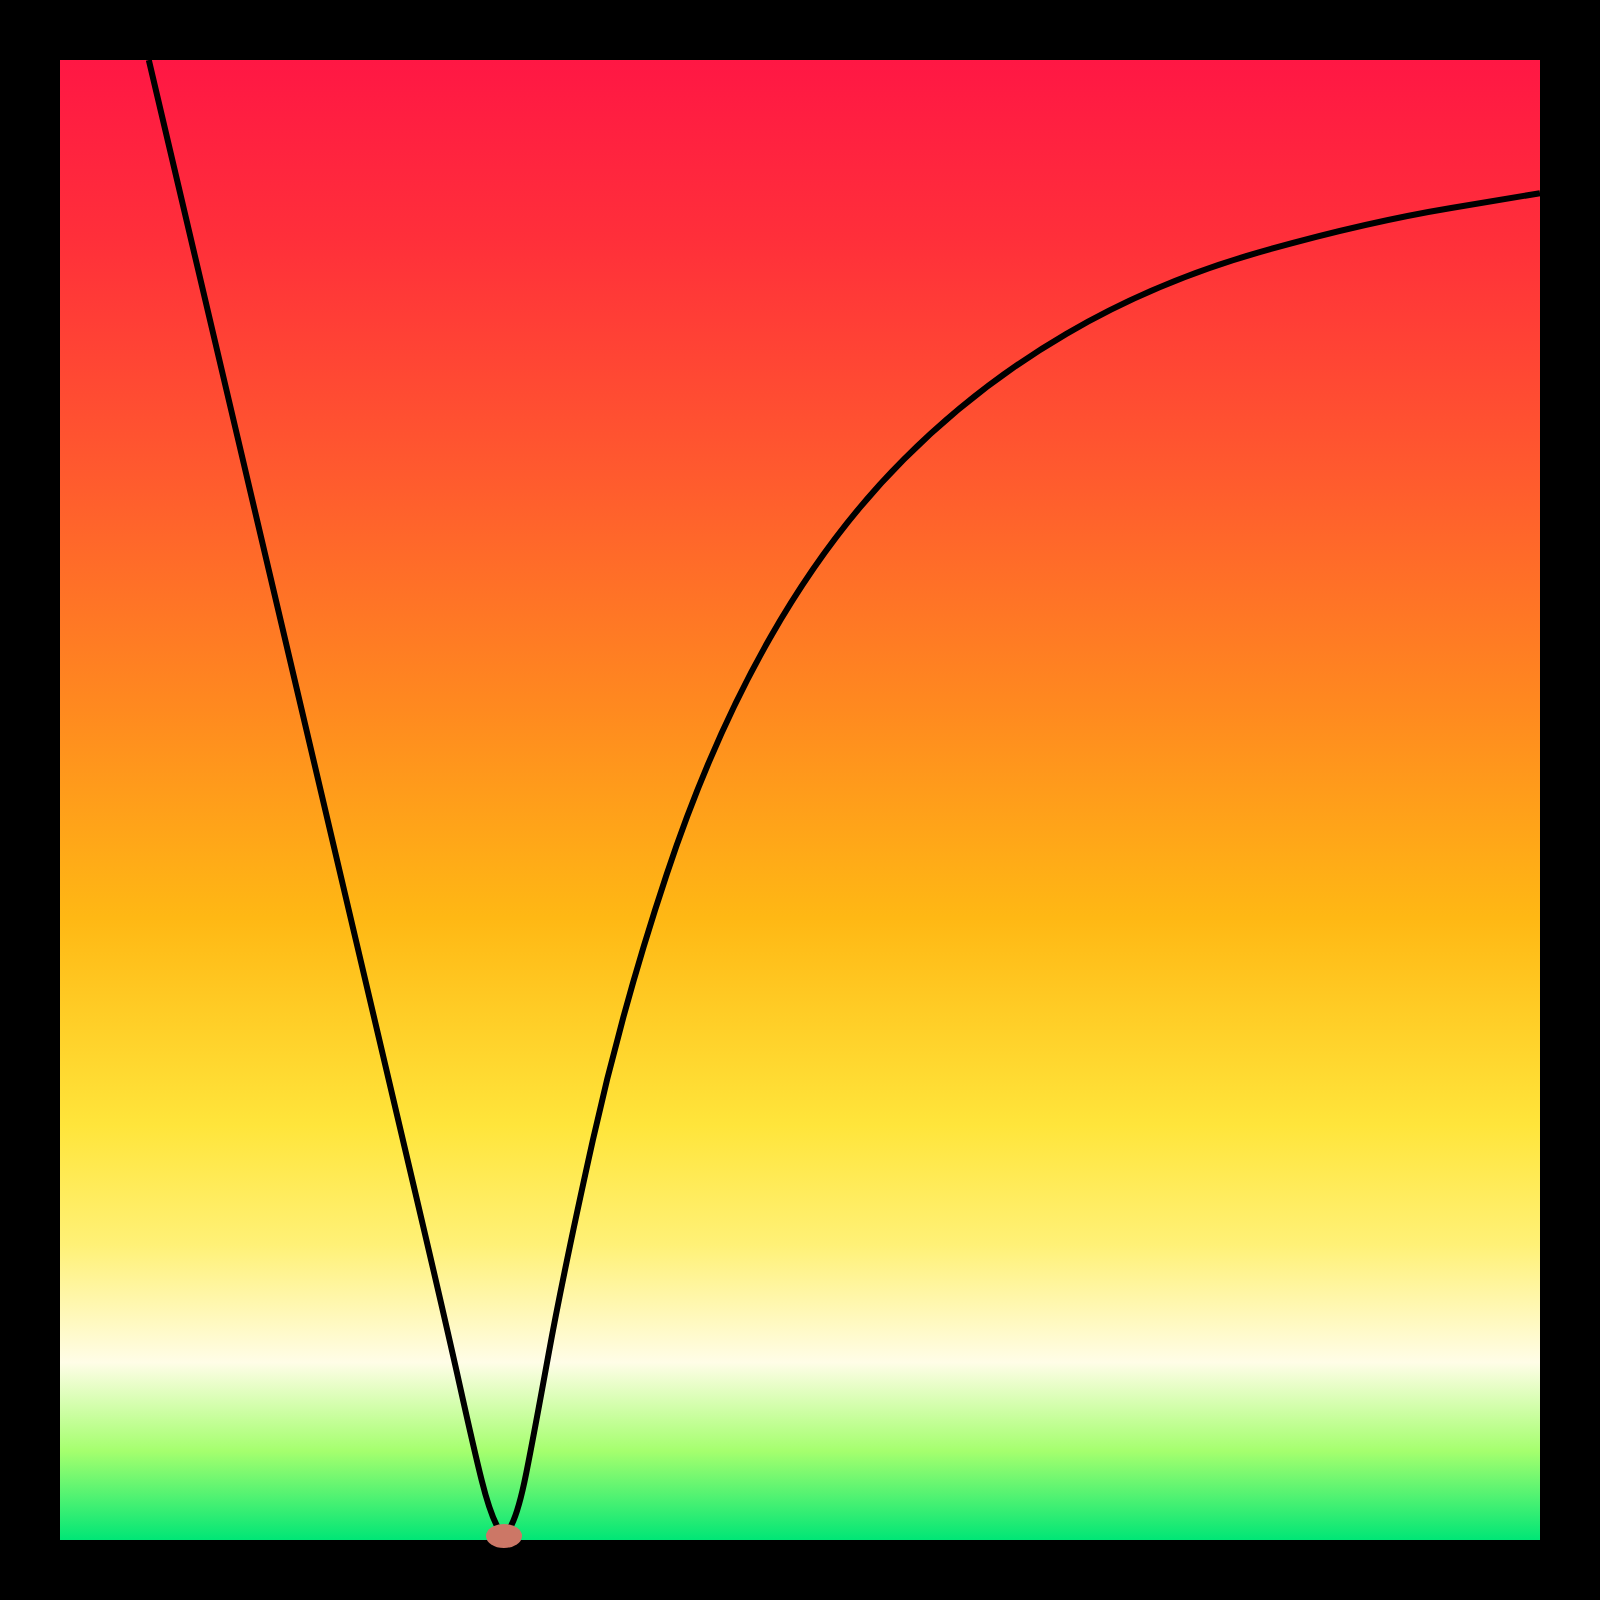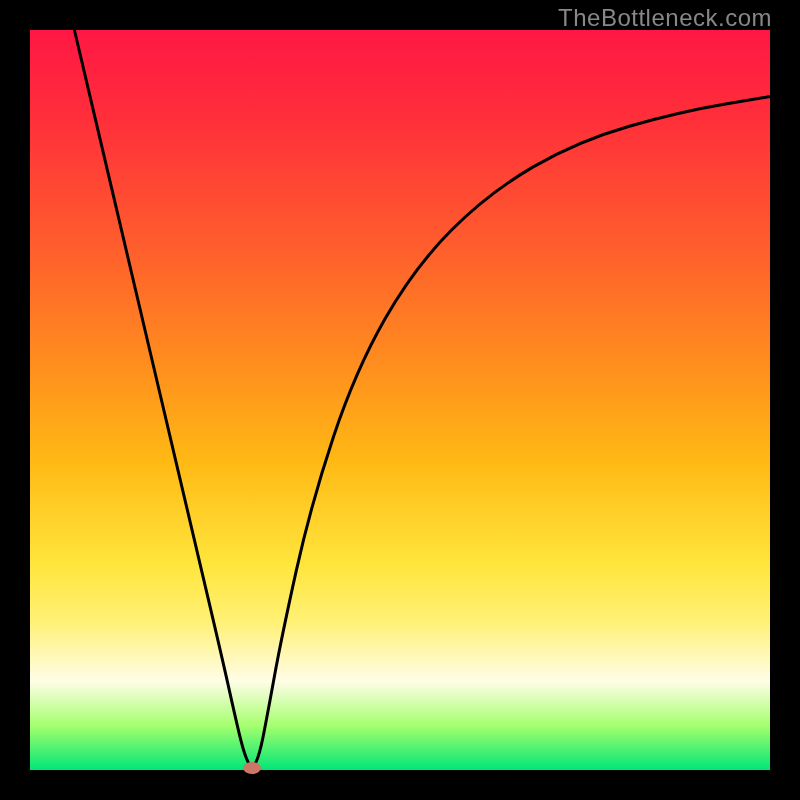--- a/index.html
+++ b/index.html
@@ -61,21 +61,20 @@
   }
   .marker {
     fill: #cc7766;
     stroke: none;
   }
 </style>
 </head>
 <body>
 
 <div class="frame">
-  <div class="watermark">TheBottleneck.com</div>
 
   <div class="plot-area">
     <svg class="curve" viewBox="0 0 740 740" preserveAspectRatio="none">
       <path id="bottleneck-path" class="curve-path" d="M 44.4 0.0 Q 44.4 0.0 59.2 62.9 Q 74.0 125.8 88.8 188.7 Q 103.6 251.6 118.4 314.5 Q 133.2 377.4 148.0 440.3 Q 162.8 503.2 177.6 566.1 Q 192.4 629.0 199.8 662.3 Q 207.2 695.6 210.9 710.4 Q 214.6 725.2 218.3 732.6 Q 222.0 740.0 225.7 732.6 Q 229.4 725.2 233.1 706.7 Q 236.8 688.2 244.2 647.5 Q 251.6 606.8 266.4 540.2 Q 281.2 473.6 303.4 407.0 Q 325.6 340.4 355.2 288.6 Q 384.8 236.8 421.8 199.8 Q 458.8 162.8 503.2 136.9 Q 547.6 111.0 599.4 96.2 Q 651.2 81.4 695.6 74.0 T 740.0 66.6"></path>
       <ellipse id="marker-dot" class="marker" rx="9" ry="6" cx="222.0" cy="738.0"></ellipse>
     </svg>
   </div>
 </div>
 
 </body></html>

